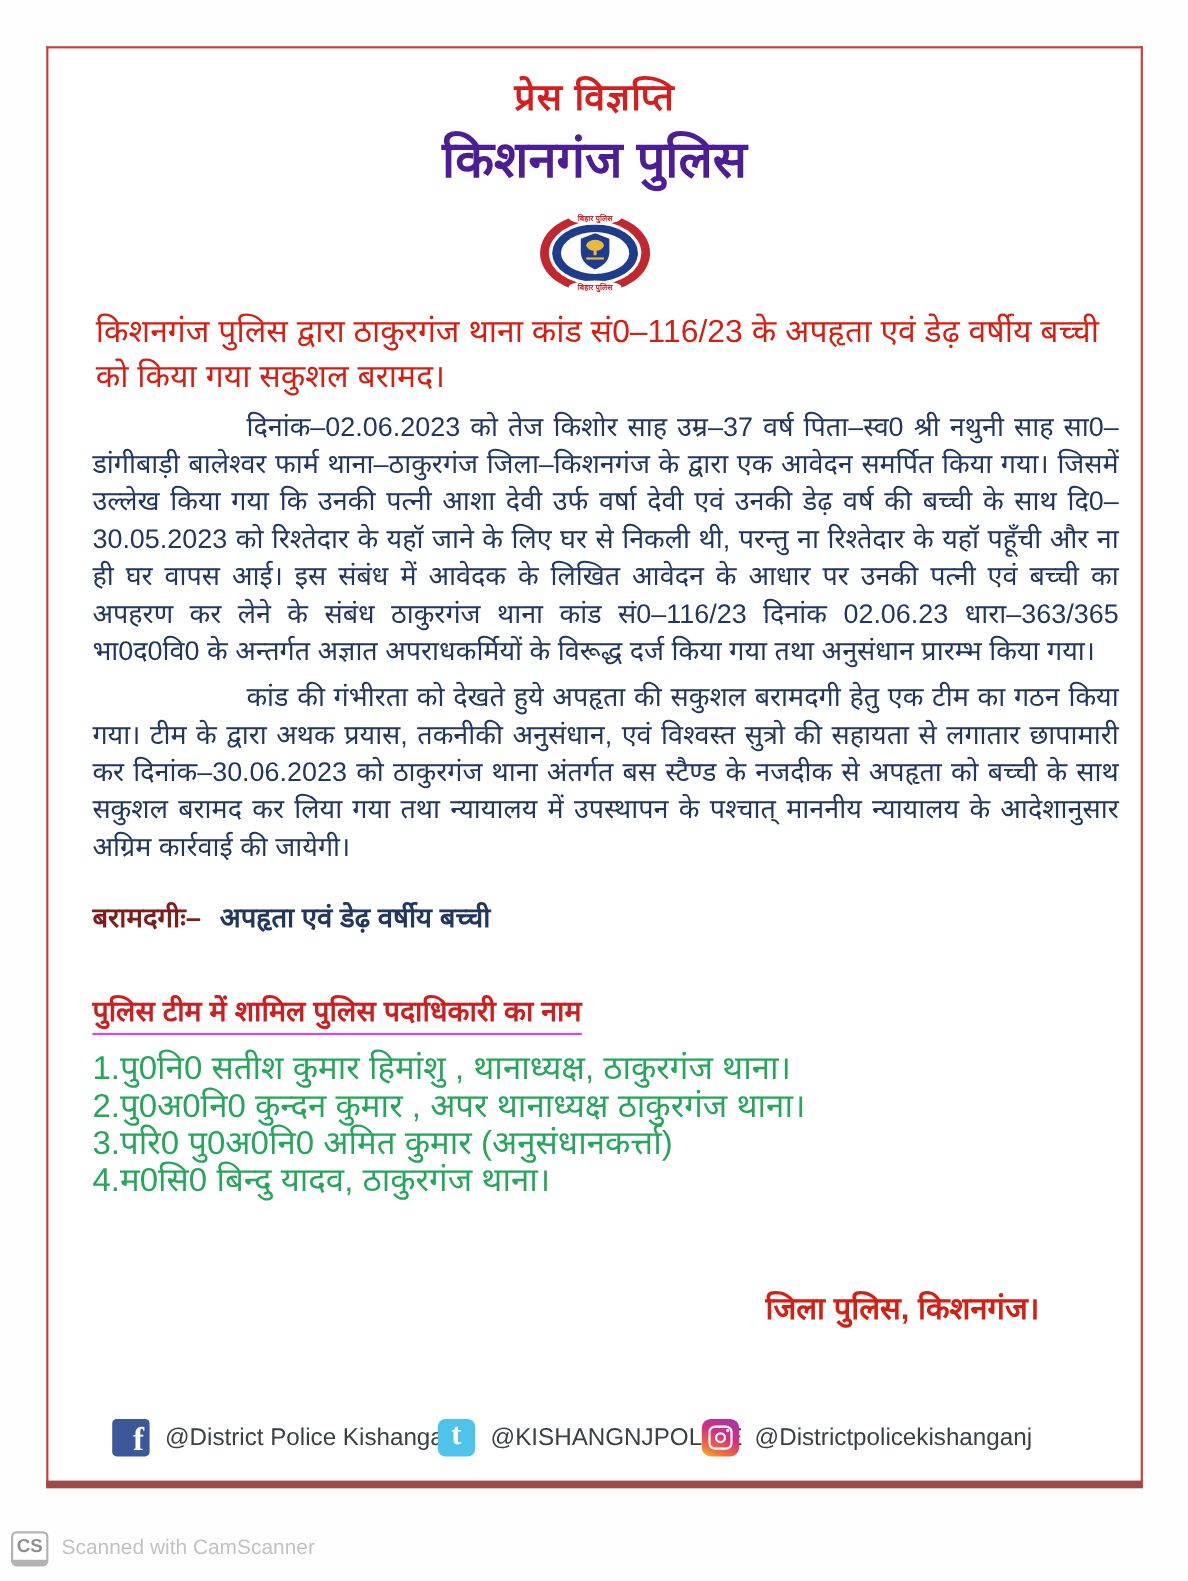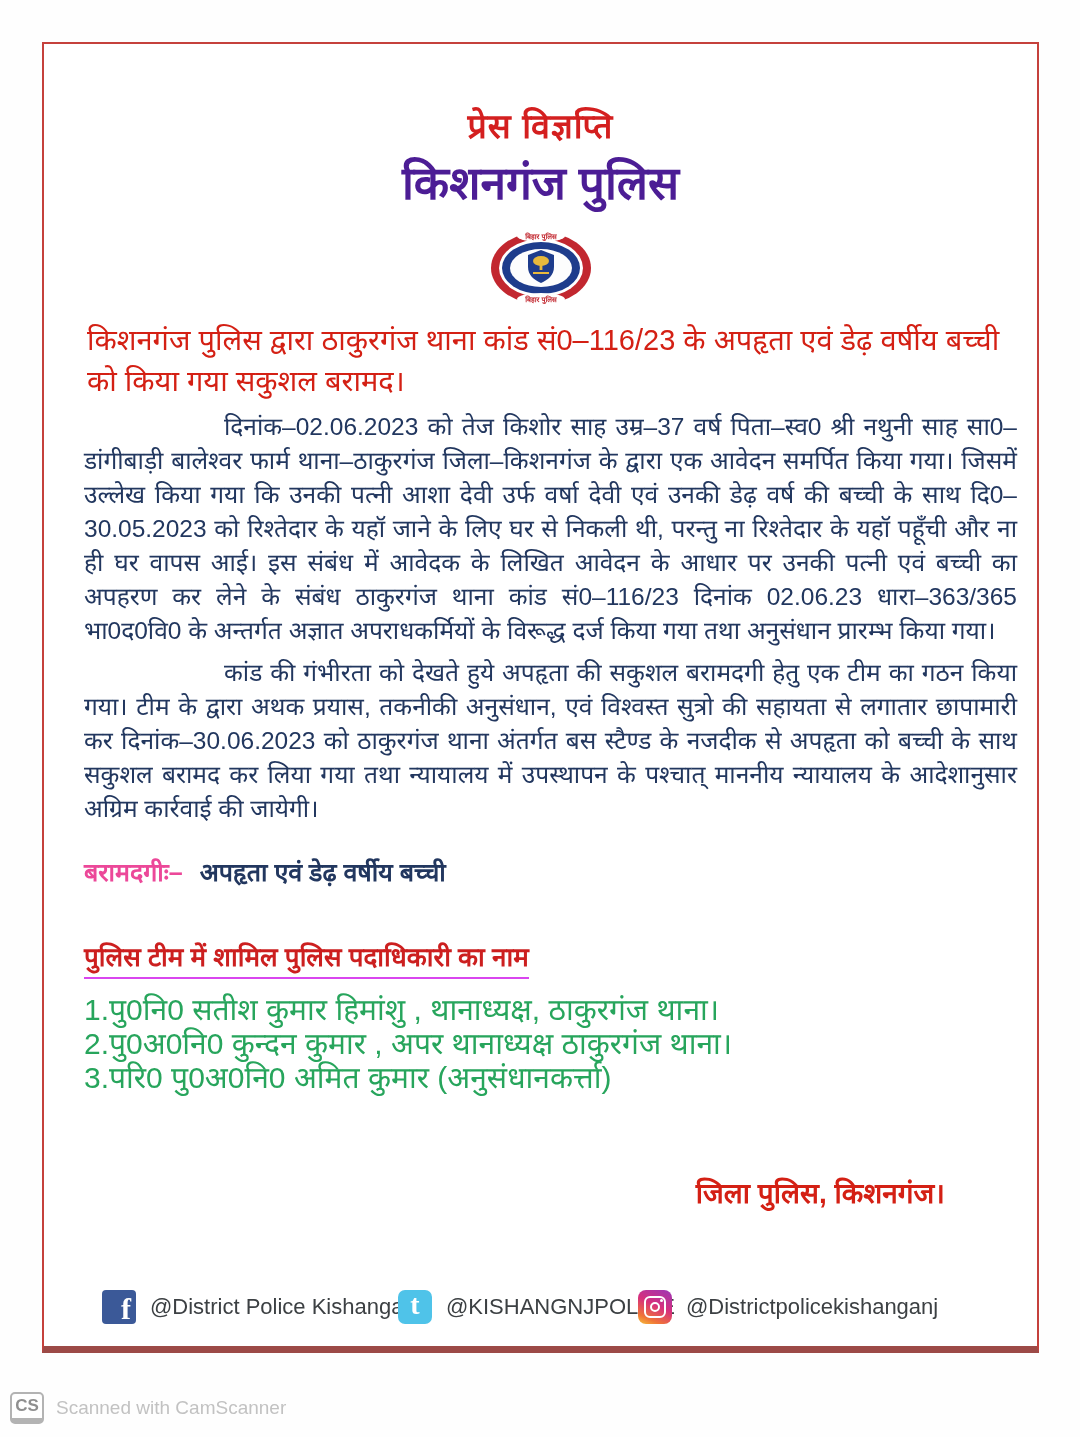--- a/index.html
+++ b/index.html
@@ -4,36 +4,36 @@
 <style>
   * { margin:0; padding:0; box-sizing:border-box; }
   body { background:#ffffff; font-family:"Liberation Sans","DejaVu Sans",sans-serif; }
   .page {
     position:relative; width:1080px; height:1437px; background:#fefefe; overflow:hidden;
   }
   .doc-frame {
     position:absolute; left:42px; top:42px; width:997px; height:1311px;
     border:2px solid #c5413c; border-bottom:7px solid #9c4a47; background:#ffffff;
   }
-  .header { text-align:center; padding-top:34px;margin-top:24px; }
+  .header { text-align:center; padding-top:20px; }
   .press-title { color:#d41f1f; font-size:34px; font-weight:bold; letter-spacing:1px; }
   .org-name { color:#4c1d95; font-size:46px; font-weight:bold; margin-top:2px; }
   .date-line { color:#17264d; font-size:26px; font-weight:bold; margin-top:3px; }
   .logo-wrap { width:104px; height:78px; margin:16px auto 0 auto; }
   .headline {
     margin:14px 22px 0 43px; color:#d42014; font-size:29px; font-weight:normal;
     line-height:41px; text-align:left;
   }
   .body-para {
     margin:8px 20px 0 40px; color:#22375f; font-size:24.5px; line-height:34px;
     text-align:justify;
   }
   .body-para.indent { text-indent:140px; }
   .recovery-line { margin:28px 20px 0 40px; font-size:25px; font-weight:bold; }
-  .recovery-label { color:#ec4899; }
+  .recovery-label { color:#7f1d1d; }
   .recovery-value { color:#22375f; margin-left:10px; }
   .team-heading-wrap { margin:50px 20px 0 40px; }
   .team-heading {
     display:inline-block; color:#cc1f1f; font-size:26px; font-weight:bold;
     border-bottom:2px solid #d946ef; padding-bottom:3px;
   }
   .team-list { margin:14px 20px 0 40px; color:#27a55c; font-size:30px; line-height:34px; }
   .signature {
     margin-top:78px; text-align:right; padding-right:92px;
     color:#d42014; font-size:28px; font-weight:bold;padding-left:16px;
@@ -116,20 +116,21 @@
     </div>
 
     <div class="team-heading-wrap">
       <span class="team-heading">पुलिस टीम में शामिल पुलिस पदाधिकारी का नाम</span>
     </div>
 
     <div class="team-list">
       <div>1.पु0नि0 सतीश कुमार हिमांशु , थानाध्यक्ष, ठाकुरगंज थाना।</div>
       <div>2.पु0अ0नि0 कुन्दन कुमार , अपर थानाध्यक्ष ठाकुरगंज थाना।</div>
       <div>3.परि0 पु0अ0नि0 अमित कुमार (अनुसंधानकर्त्ता)</div>
+      <div>4.म0सि0 बिन्दु यादव, ठाकुरगंज थाना।</div>
     </div>
 
     <div class="signature">जिला पुलिस, किशनगंज।</div>
 
     <div class="social-row">
       <div class="social-group fb">
         <div class="icon-fb">
             <span>f</span>
           </div>
         <div class="social-label">@District Police Kishanganj</div>

